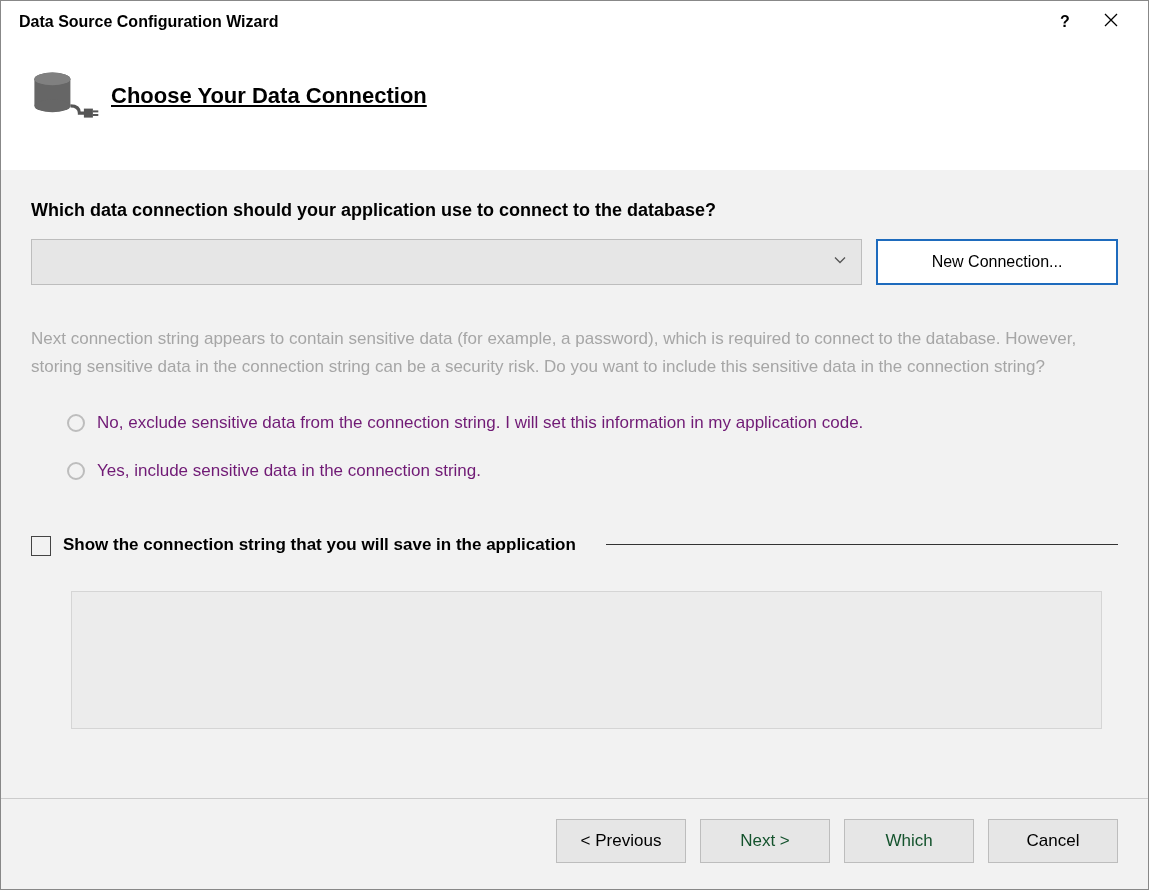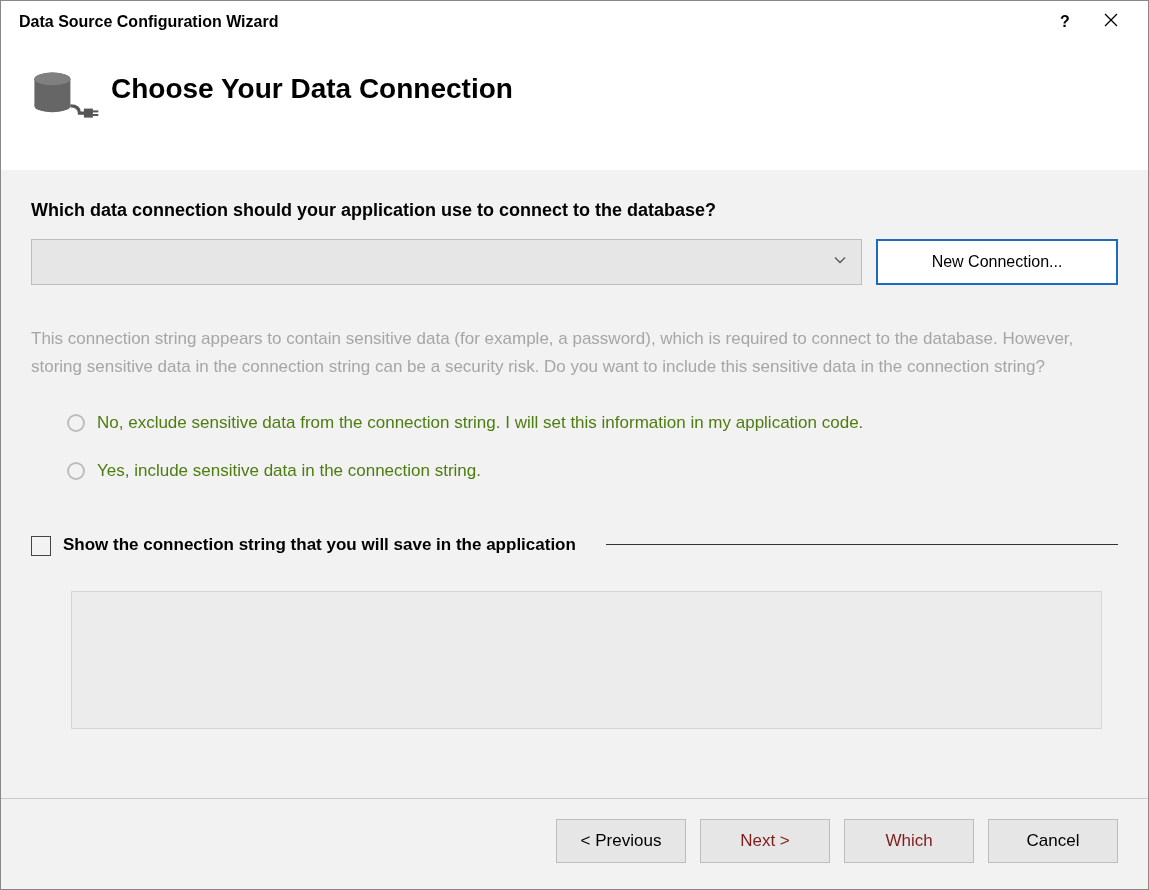--- a/index.html
+++ b/index.html
@@ -38,23 +38,24 @@
     .wizard-header {
       display:flex;
       align-items:flex-start;
       padding: 26px 28px 44px 28px;
       background:#fff;
     }
     .wizard-header-icon {
       width: 82px;
     }
     .wizard-header-title {
-      font-size: 28px;
+      font-size: 22px;
       font-weight: 700;
-      margin-top: 4px;
+      margin-top: 14px;
+      text-decoration: underline;
     }
 
     
     .content {
       background: #f2f2f2;
       flex:1;
       padding: 30px 30px 10px 30px;
       display:flex;
       flex-direction:column;
     }
@@ -98,21 +99,21 @@
       margin-bottom: 30px;
     }
     .radio-group {
       margin-left: 36px;
       margin-bottom: 28px;
     }
     .radio-item {
       display:flex;
       align-items:center;
       gap:12px;
-      color:#4d7c0f;
+      color:#701a75;
       font-size:17px;
       line-height:1.4;
       margin-bottom:24px;
     }
     .radio-circle {
       width:18px; height:18px;
       border:2px solid #bdbdbd;
       border-radius:50%;
       flex-shrink:0;
     }
@@ -157,21 +158,21 @@
     .footer button {
       width:130px;
       height:44px;
       font-size:17px;
       font-family:inherit;
       border:1px solid #bdbdbd;
       background:#e6e6e6;
       cursor:pointer;
     }
     .footer button:disabled {
-      color:#7f1d1d;
+      color:#14532d;
       cursor:default;
     }
     .footer button.enabled {
       color:#000;
     }
   </style>
 </head>
 <body>
 
 <div class="titlebar">
@@ -211,21 +212,21 @@
       <span></span>
       <span class="chev">
         <svg viewBox="0 0 14 14">
             <path d="M2 4 L7 9 L12 4" stroke="#555" stroke-width="1.3" fill="none"></path>
           </svg>
       </span>
     </div>
     <button class="new-conn-btn">New Connection...</button>
   </div>
 
-  <div class="disabled-text">This connection string appears to contain sensitive data (for example, a password), which is required to connect to the database. However, storing sensitive data in the connection string can be a security risk. Do you want to include this sensitive data in the connection string?</div>
+  <div class="disabled-text">Next connection string appears to contain sensitive data (for example, a password), which is required to connect to the database. However, storing sensitive data in the connection string can be a security risk. Do you want to include this sensitive data in the connection string?</div>
 
   <div class="radio-group">
     <div class="radio-item">
       <span class="radio-circle"></span>
       <span>No, exclude sensitive data from the connection string. I will set this information in my application code.</span>
     </div>
     <div class="radio-item">
       <span class="radio-circle"></span>
       <span>Yes, include sensitive data in the connection string.</span>
     </div>

